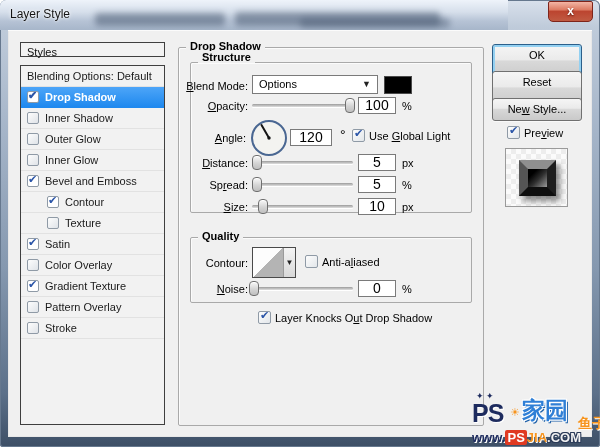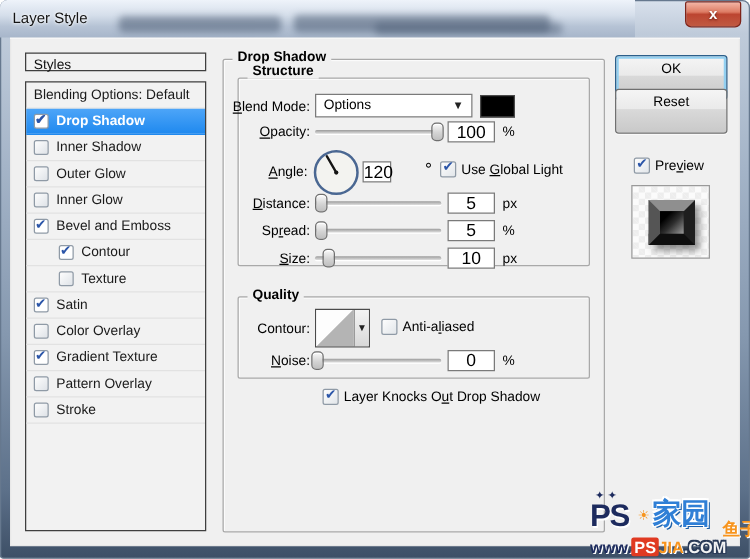--- a/index.html
+++ b/index.html
@@ -199,21 +199,21 @@
   </div>
   <div class="value-box" style="left:358px;top:97px;">100</div>
   <span class="unit" style="left:402px;top:100px;">%</span>
 
   <span class="rlabel" style="left:166px;top:132px;"><u>A</u>ngle:</span>
   <svg style="position:absolute;left:250px;top:119px;" width="38" height="38" viewBox="0 0 38 38">
     <circle cx="19" cy="19" r="17" fill="#f3f3f0" stroke="#4a6792" stroke-width="2"></circle>
     <line x1="19" y1="19" x2="11.5" y2="6" stroke="#141414" stroke-width="2" stroke-linecap="round"></line>
     <circle cx="19" cy="19" r="1.7" fill="#141414"></circle>
   </svg>
-  <div class="value-box" style="left:290px;top:129px;width:23px;">120</div>
+  <div class="value-box" style="left:290px;top:129px;width:42px;">120</div>
   <span class="unit" style="left:340px;top:127px;font-size:14px;">°</span>
   <span class="std-cbx checked" style="left:352px;top:129px;"></span>
   <span class="ilabel" style="left:369px;top:130px;">Use <u>G</u>lobal Light</span>
 
   <span class="rlabel" style="left:168px;top:157px;"><u>D</u>istance:</span>
   <div class="track" style="left:252px;top:161px;">
     <div class="thumb" style="left: calc(5% - 5px);"></div>
   </div>
   <div class="value-box" style="left:358px;top:154px;">5</div>
   <span class="unit" style="left:402px;top:157px;">px</span>
@@ -248,20 +248,21 @@
     <div class="thumb" style="left: calc(2% - 5px);"></div>
   </div>
   <div class="value-box" style="left:358px;top:280px;">0</div>
   <span class="unit" style="left:402px;top:283px;">%</span>
 
   <span class="std-cbx checked" style="left:258px;top:311px;"></span>
   <span class="ilabel" style="left:275px;top:312px;">Layer Knocks O<u>u</u>t Drop Shadow</span>
 
   <div class="btn default" style="top:44px;">OK</div>
   <div class="btn" style="top:71px;">Reset</div>
+  <div class="btn" style="top:98px;height:23px;line-height:21px;">Ne<u>w</u> Style...</div>
   <span class="std-cbx checked" style="left:507px;top:126px;"></span>
   <span class="ilabel" style="left:524px;top:127px;">Pre<u>v</u>iew</span>
 
   <div class="preview-box">
     <div class="bevel">
         <div class="bevel-in"></div>
       </div>
   </div>
 
   <div class="wm">

